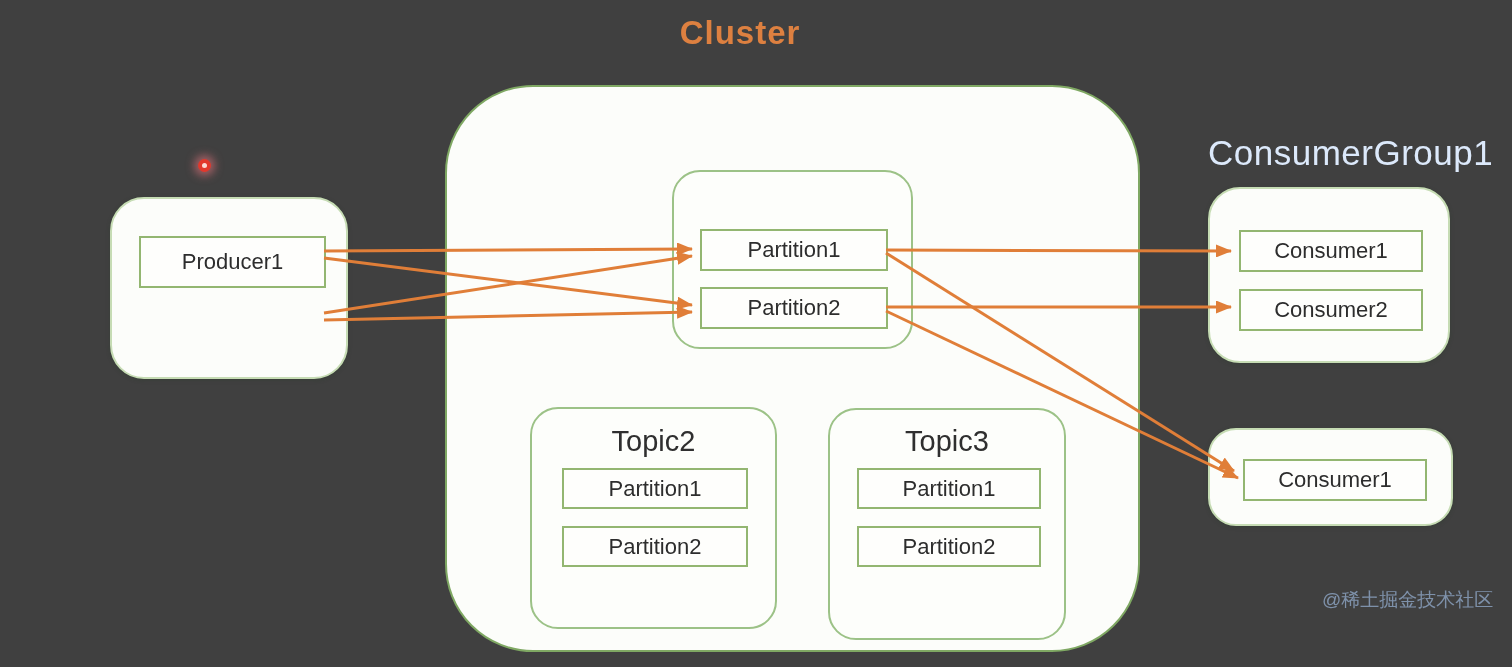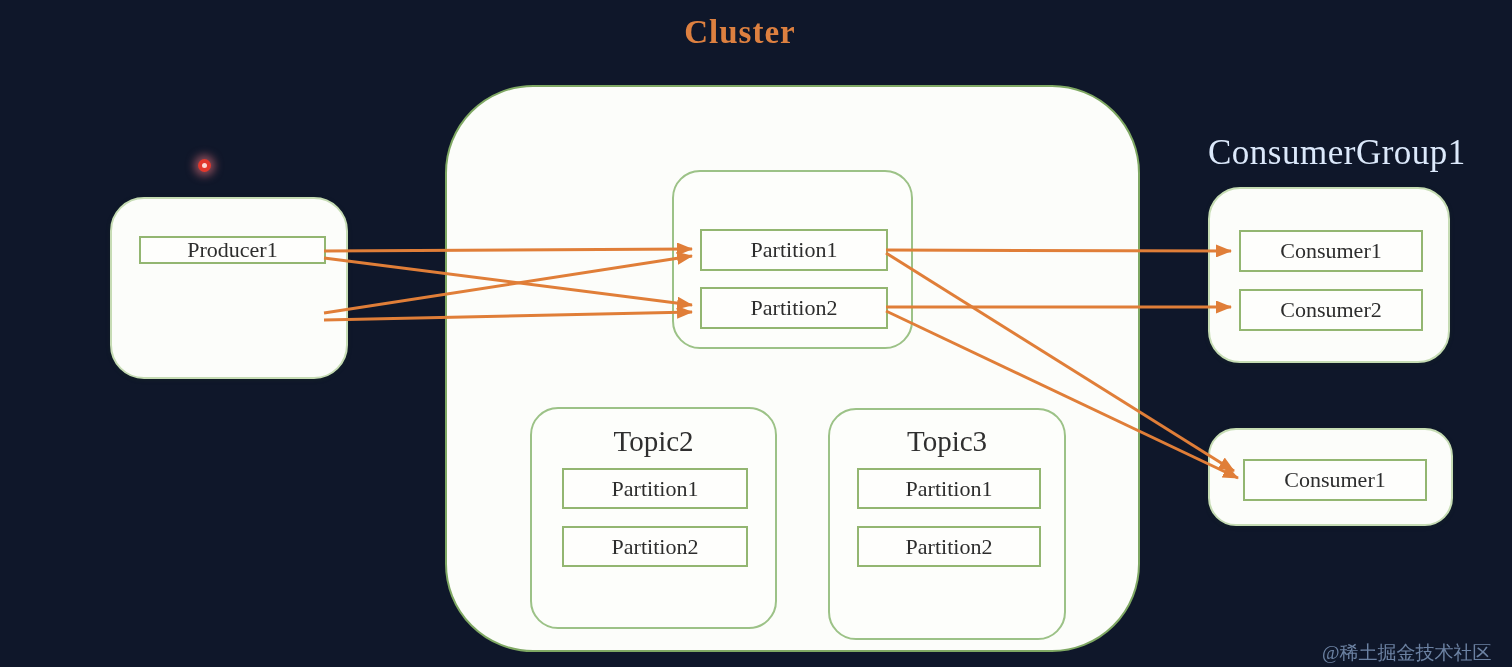--- a/index.html
+++ b/index.html
@@ -1,19 +1,19 @@
 <!DOCTYPE html>
 <html><head>
 <meta charset="utf-8">
 <style>
   html,body{margin:0;padding:0;background:#000;}
   .stage{
     position:relative;width:1512px;height:667px;overflow:hidden;
-    background:#0f172a;
-    font-family:Liberation Serif, serif;
+    background:#404040;
+    font-family:Liberation Sans, sans-serif;
   }
   .stage *{box-sizing:border-box;}
 
   #edges-layer{position:absolute;left:0;top:0;width:1512px;height:667px;pointer-events:none;z-index:5;}
   #edges-layer line{stroke:#e07e38;stroke-width:3;}
 
   .cluster-title{
     position:absolute;left:640px;top:14px;width:200px;height:42px;
     text-align:center;font-size:33px;font-weight:bold;color:#dd8040;
     letter-spacing:1px;z-index:2;
@@ -54,21 +54,21 @@
   .topic2 .topic-title{top:16px;}
   .topic3 .topic-title{top:15px;}
 
   .node{
     position:absolute;border:2px solid #93b671;background:#fefefc;
     display:flex;align-items:center;justify-content:center;
     font-size:22px;color:#2d2d2d;z-index:3;
   }
 
   
-  .producers-box .node{left:27px;width:187px;height:28px;}
+  .producers-box .node{left:27px;width:187px;height:52px;}
   .producer1{top:37px;} .producer2{top:104px;}
 
   
   .topic1 .p1{left:26px;top:57px;width:188px;height:42px;}
   .topic1 .p2{left:26px;top:115px;width:188px;height:42px;}
   .topic2 .p1{left:30px;top:59px;width:186px;height:41px;}
   .topic2 .p2{left:30px;top:117px;width:186px;height:41px;}
   .topic3 .p1{left:27px;top:58px;width:184px;height:41px;}
   .topic3 .p2{left:27px;top:116px;width:184px;height:41px;}
 
@@ -78,21 +78,21 @@
   }
   .cg1-label{left:1208px;top:133px;}
   .cg2-label{left:1208px;top:375px;}
   .cg1-box{left:1208px;top:187px;width:242px;height:176px;border-radius:32px;}
   .cg2-box{left:1208px;top:428px;width:245px;height:98px;border-radius:28px;}
   .cg1-box .node{left:29px;width:184px;height:42px;}
   .cg1-c1{top:41px;} .cg1-c2{top:100px;}
   .cg2-box .node{left:33px;top:29px;width:184px;height:42px;}
 
   .watermark{
-    position:absolute;left:1322px;top:640px;font-size:19px;
+    position:absolute;left:1322px;top:587px;font-size:19px;
     color:rgba(165,195,235,0.62);z-index:2;white-space:nowrap;
   }
 </style>
 </head>
 <body>
 
 <div class="stage">
 
   <svg id="edges-layer" viewBox="0 0 1512 667" xmlns="http://www.w3.org/2000/svg">
     <defs>

